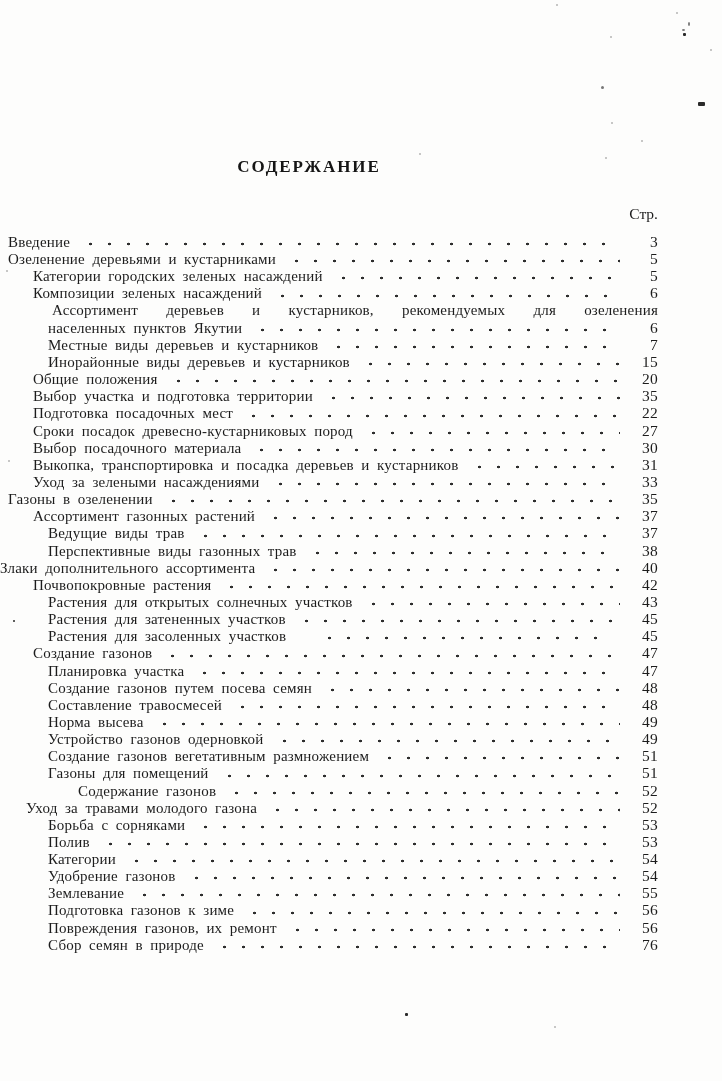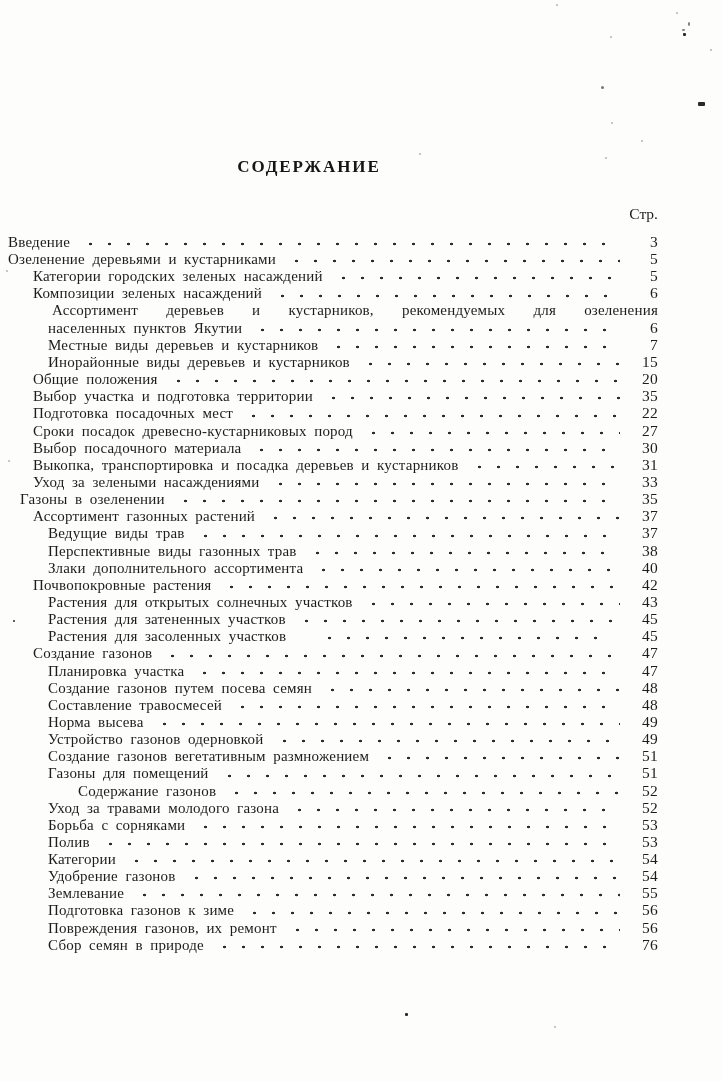--- a/index.html
+++ b/index.html
@@ -128,41 +128,41 @@
       <div class="row" style="padding-left: 33px;">
     <span class="t">Выкопка, транспортировка и посадка деревьев и кустарников</span>
     <span class="leader"></span>
     <span class="p">31</span>
   </div>
       <div class="row" style="padding-left: 33px;">
     <span class="t">Уход за зелеными насаждениями</span>
     <span class="leader"></span>
     <span class="p">33</span>
   </div>
-      <div class="row" style="padding-left: 20px;">
+      <div class="row" style="padding-left: 8px;">
     <span class="t">Газоны в озеленении</span>
     <span class="leader"></span>
     <span class="p">35</span>
   </div>
       <div class="row" style="padding-left: 33px;">
     <span class="t">Ассортимент газонных растений</span>
     <span class="leader"></span>
     <span class="p">37</span>
   </div>
       <div class="row" style="padding-left: 48px;">
     <span class="t">Ведущие виды трав</span>
     <span class="leader"></span>
     <span class="p">37</span>
   </div>
       <div class="row" style="padding-left: 48px;">
     <span class="t">Перспективные виды газонных трав</span>
     <span class="leader"></span>
     <span class="p">38</span>
   </div>
-      <div class="row" style="padding-left: 48px;">
+      <div class="row" style="">
     <span class="t">Злаки дополнительного ассортимента</span>
     <span class="leader"></span>
     <span class="p">40</span>
   </div>
       <div class="row" style="padding-left: 33px;">
     <span class="t">Почвопокровные растения</span>
     <span class="leader"></span>
     <span class="p">42</span>
   </div>
       <div class="row" style="padding-left: 48px;">
@@ -218,21 +218,21 @@
       <div class="row" style="padding-left: 48px;">
     <span class="t">Газоны для помещений</span>
     <span class="leader"></span>
     <span class="p">51</span>
   </div>
       <div class="row" style="padding-left: 33px; margin-left: 45px;">
     <span class="t">Содержание газонов</span>
     <span class="leader"></span>
     <span class="p">52</span>
   </div>
-      <div class="row" style="padding-left: 48px;">
+      <div class="row" style="padding-left: 26px;">
     <span class="t">Уход за травами молодого газона</span>
     <span class="leader"></span>
     <span class="p">52</span>
   </div>
       <div class="row" style="padding-left: 48px;">
     <span class="t">Борьба с сорняками</span>
     <span class="leader"></span>
     <span class="p">53</span>
   </div>
       <div class="row" style="padding-left: 48px;">

